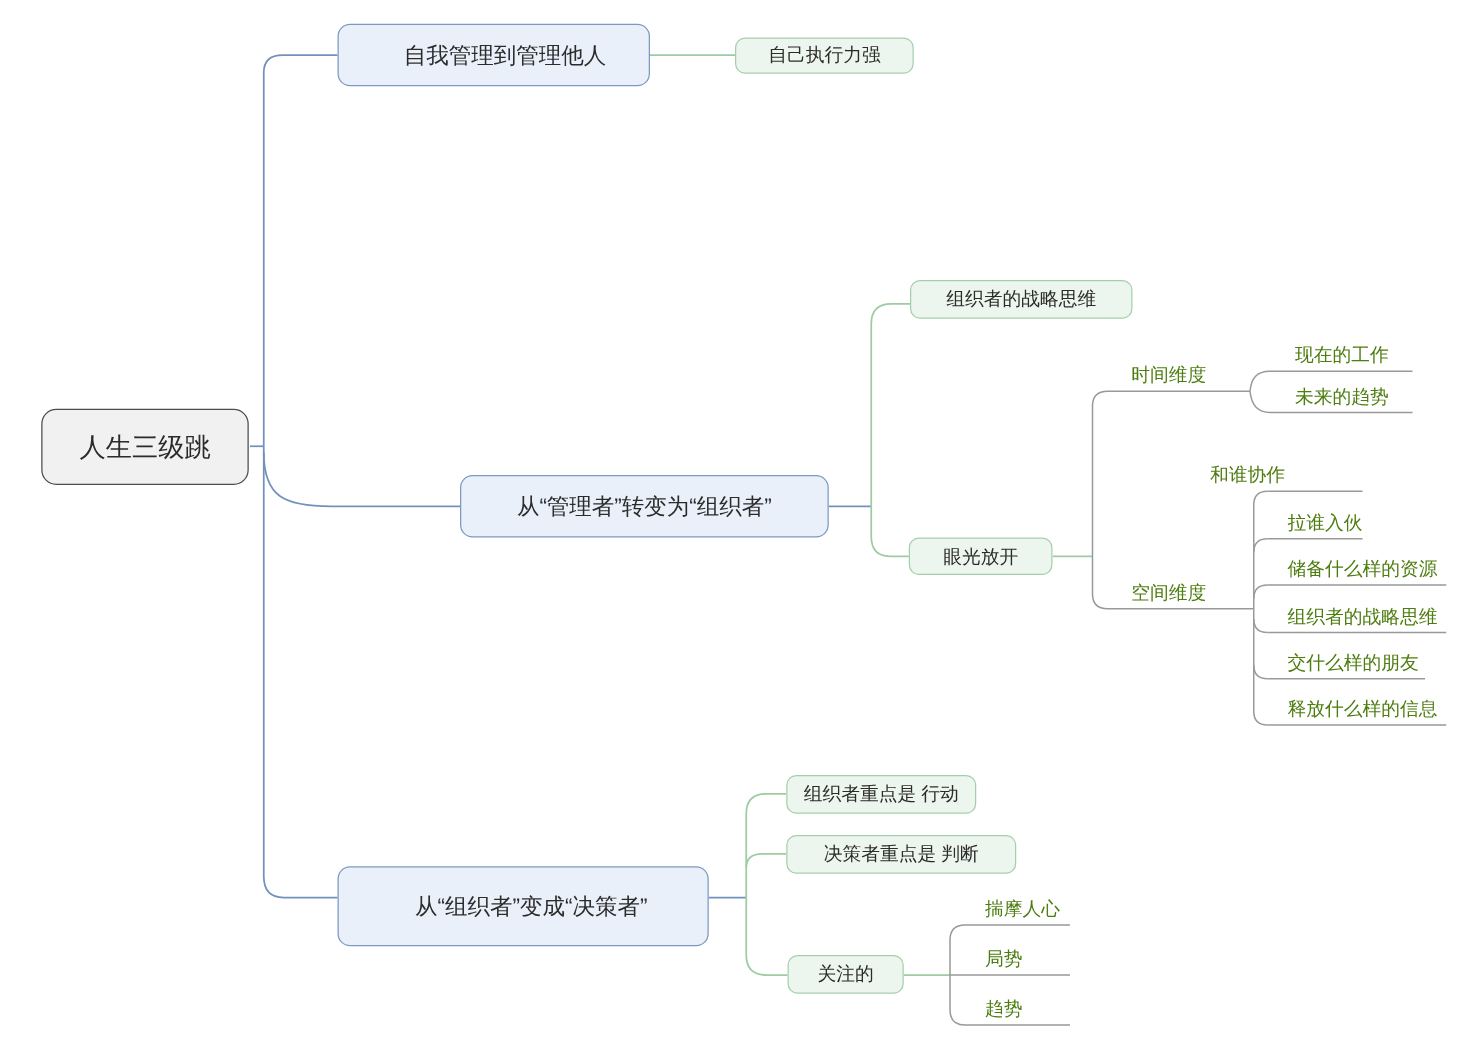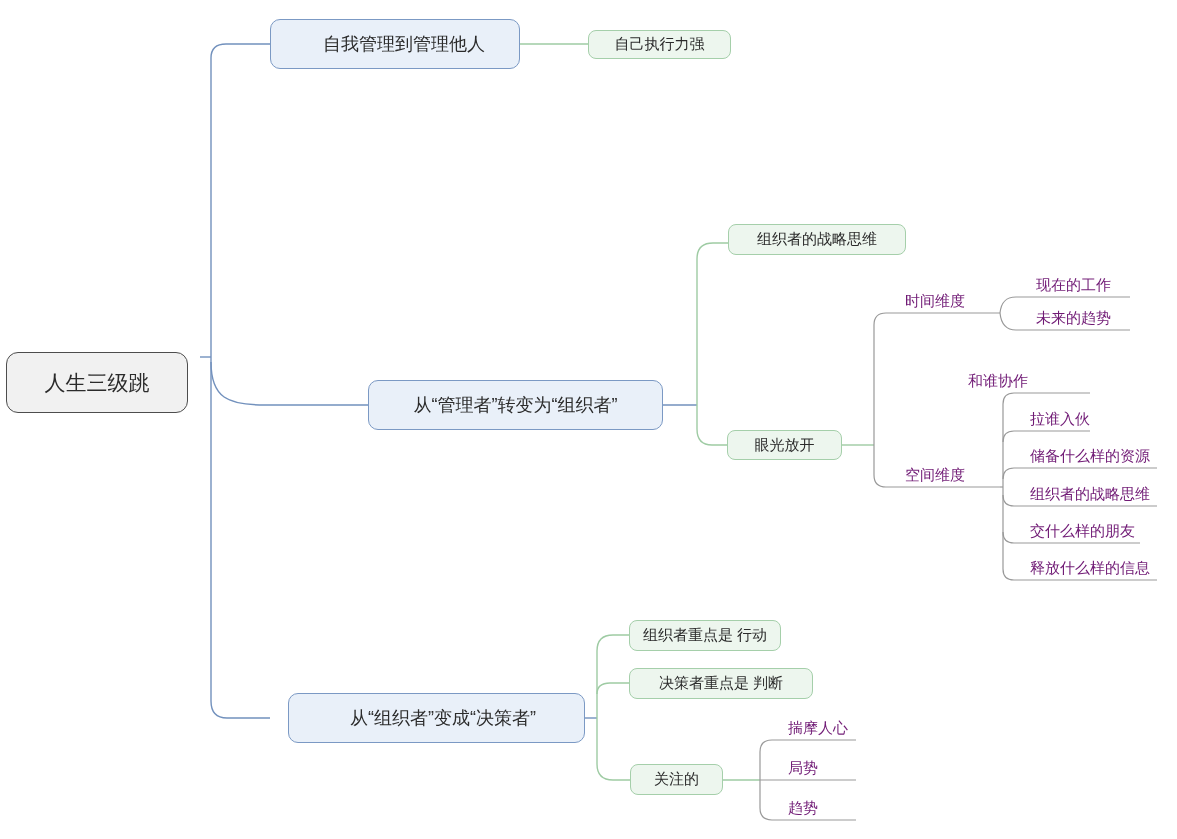--- a/index.html
+++ b/index.html
@@ -26,21 +26,21 @@
     background:#e9f0f9;border:1.4px solid #7b99c4;border-radius:10px;
     font-size:18px;
   }
   .green{
     background:#edf6ee;border:1.3px solid #a5cfaa;border-radius:8px;
     font-size:15px;
   }
   .leaf{
     position:absolute;
     font-size:15px;line-height:20px;height:20px;
-    white-space:nowrap;cursor:pointer;color:#701a75;
+    white-space:nowrap;cursor:pointer;color:#4d7c0f;
   }
 </style>
 </head>
 <body>
 
 <div class="canvas">
 
   <svg class="wires" width="1177" height="839" viewBox="0 0 1177 839" fill="none">
     <g stroke="#7291bd" stroke-width="1.4">
       <path d="M 200 357 H 211"></path>
@@ -73,42 +73,42 @@
       <path d="M 1014 506 H 1157"></path>
       <path d="M 1014 543 H 1140"></path>
       <path d="M 1014 580 H 1157"></path>
       <path d="M 772 740 Q 760 740 760 752 V 808 Q 760 820 772 820"></path>
       <path d="M 760 780 H 856"></path>
       <path d="M 772 740 H 856"></path>
       <path d="M 772 820 H 856"></path>
     </g>
   </svg>
 
-  <div class="box root" style="left:6px;top:327px;width:182px;height:61px;margin-top:25px;">人生三级跳</div>
+  <div class="box root" style="left:33px;top:327px;width:166px;height:61px;">人生三级跳</div>
 
   <div class="box blue" style="left:270px;top:19px;width:250px;height:50px;padding-left:18px;">自我管理到管理他人</div>
   <div class="box blue" style="left:368px;top:380px;width:295px;height:50px;">从“管理者”转变为“组织者”</div>
 
   <div class="box green" style="left:588px;top:30px;width:143px;height:29px;">自己执行力强</div>
   <div class="box green" style="left:728px;top:224px;width:178px;height:31px;">组织者的战略思维</div>
   <div class="box green" style="left:727px;top:430px;width:115px;height:30px;">眼光放开</div>
 
   <div class="leaf" style="left:905px;top:291px;">时间维度</div>
   <div class="leaf" style="left:1036px;top:275px;">现在的工作</div>
   <div class="leaf" style="left:1036px;top:308px;">未来的趋势</div>
 
   <div class="leaf" style="left:905px;top:465px;">空间维度</div>
   <div class="leaf" style="left:968px;top:371px;">和谁协作</div>
   <div class="leaf" style="left:1030px;top:409px;">拉谁入伙</div>
   <div class="leaf" style="left:1030px;top:446px;">储备什么样的资源</div>
   <div class="leaf" style="left:1030px;top:484px;">组织者的战略思维</div>
   <div class="leaf" style="left:1030px;top:521px;">交什么样的朋友</div>
   <div class="leaf" style="left:1030px;top:558px;">释放什么样的信息</div>
 
-  <div class="box blue" style="left:288px;top:693px;width:297px;height:50px;padding-left:13px;">从“组织者”变成“决策者”</div>
+  <div class="box blue" style="left:270px;top:693px;width:297px;height:64px;padding-left:13px;">从“组织者”变成“决策者”</div>
   <div class="box green" style="left:629px;top:620px;width:152px;height:31px;">组织者重点是 行动</div>
   <div class="box green" style="left:629px;top:668px;width:184px;height:31px;">决策者重点是 判断</div>
   <div class="box green" style="left:630px;top:764px;width:93px;height:31px;">关注的</div>
 
   <div class="leaf" style="left:788px;top:718px;">揣摩人心</div>
   <div class="leaf" style="left:788px;top:758px;">局势</div>
   <div class="leaf" style="left:788px;top:798px;">趋势</div>
 
 </div>
 

